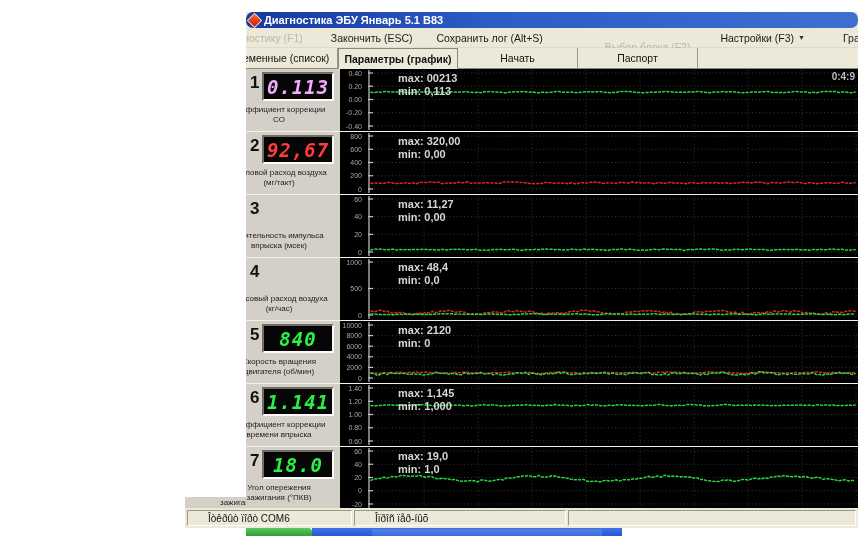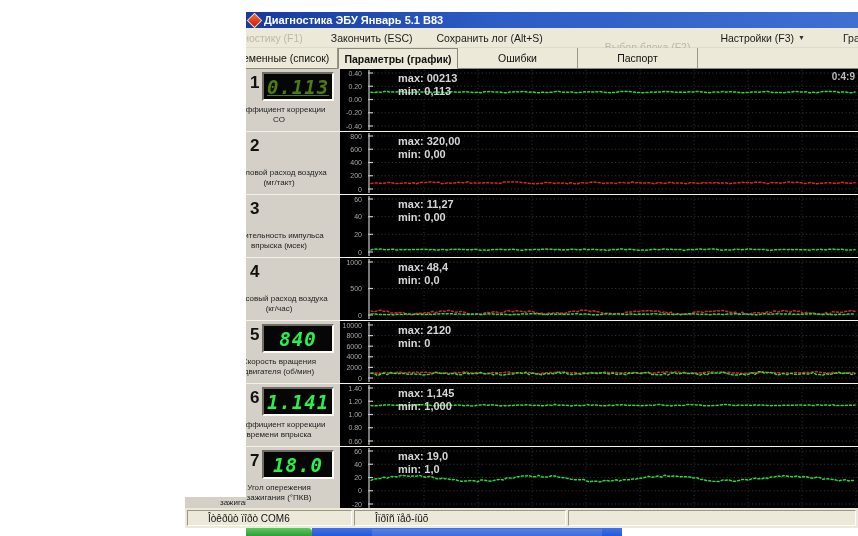--- a/index.html
+++ b/index.html
@@ -2,21 +2,21 @@
 <html><head>
 <meta charset="utf-8">
 <style>
   html,body{margin:0;padding:0;background:#fff;}
   .canvas{position:relative;width:858px;height:536px;background:#ffffff;overflow:hidden;
           font-family:"Liberation Sans",sans-serif;}
   
   .window{position:absolute;left:246px;top:12px;width:612px;height:496px;background:#ece9d8;overflow:hidden;}
   .titlebar{position:absolute;left:0;top:0;width:100%;height:16px;
             background:linear-gradient(90deg,#16399e,#2c5cc5 40%,#3f6fd1);
-            display:flex;align-items:center;gap:4px;padding-left:3px;box-sizing:border-box;}
+            display:flex;align-items:center;gap:4px;padding-left:3px;box-sizing:border-box;border-radius:7px;}
   .titlebar .ttl{color:#fff;font-size:11px;font-weight:bold;white-space:nowrap;}
   .app-icon{width:9px;height:9px;transform:rotate(45deg);flex:0 0 auto;
             background:linear-gradient(135deg,#ff6a2a,#c81414);border:1px solid #ffd9a0;}
   .toolbar{position:absolute;left:0;top:16px;width:100%;height:20px;background:#ece9d8;
            display:flex;align-items:center;font-size:10.5px;white-space:nowrap;
            border-bottom:1px solid #dedbce;box-sizing:border-box;}
   .tbitem{color:#1a1a1a;cursor:default;display:inline-flex;align-items:center;}
   .tbitem.disabled{color:#bcb8a8;}
   .tbitem .arrow{font-size:7px;margin-left:4px;color:#333;}
   .tbitem:nth-child(1){margin-left:-62px;}
@@ -96,29 +96,29 @@
           <span class="arrow">▼</span>
         </div>
         <div class="tbitem">
           <span>Графики (F4)</span>
         </div>
       </div>
 
     <div class="tabbar" id="tabbar">
         <div class="tab">Переменные (список)</div>
         <div class="tab active">Параметры (график)</div>
-        <div class="tab">Ошибки</div>
+        <div class="tab">Начать</div>
         <div class="tab">Паспорт</div>
       </div>
 
     <div class="rows" id="rows">
         <div class="prow">
           <div class="card">
             <div class="rownum">1</div>
-            <div class="display" style="color: #4d7c0f; text-decoration: underline;">0.113</div>
+            <div class="display" style="color: #f0abfc;">0.113</div>
             <div class="plabel">
               <div>Коэффициент коррекции</div>
               <div>СО</div>
             </div>
           </div>
           <div class="graph">
             <div class="ticks">
               <div class="tick" style="top: 0.5px;">0.40</div>
               <div class="tick" style="top: 13.75px;">0.20</div>
               <div class="tick" style="top: 27px;">0.00</div>
@@ -151,20 +151,21 @@
             <div class="maxmin">
               <div>max: 00213</div>
               <div>min: 0,113</div>
             </div>
             <div class="timelbl">0:4:9</div>
           </div>
         </div>
         <div class="prow">
           <div class="card">
             <div class="rownum">2</div>
+            <div class="display" style="color: rgb(255, 59, 59);">92,67</div>
             <div class="plabel">
               <div>Цикловой расход воздуха</div>
               <div>(мг/такт)</div>
             </div>
           </div>
           <div class="graph">
             <div class="ticks">
               <div class="tick" style="top: 0.5px;">800</div>
               <div class="tick" style="top: 13.75px;">600</div>
               <div class="tick" style="top: 27px;">400</div>

